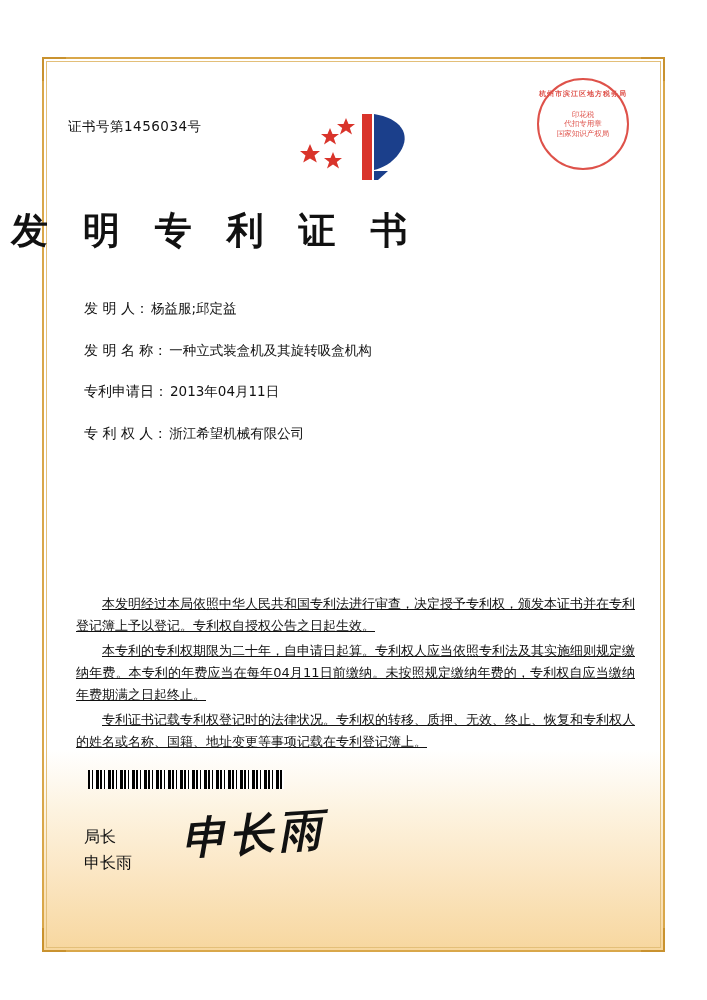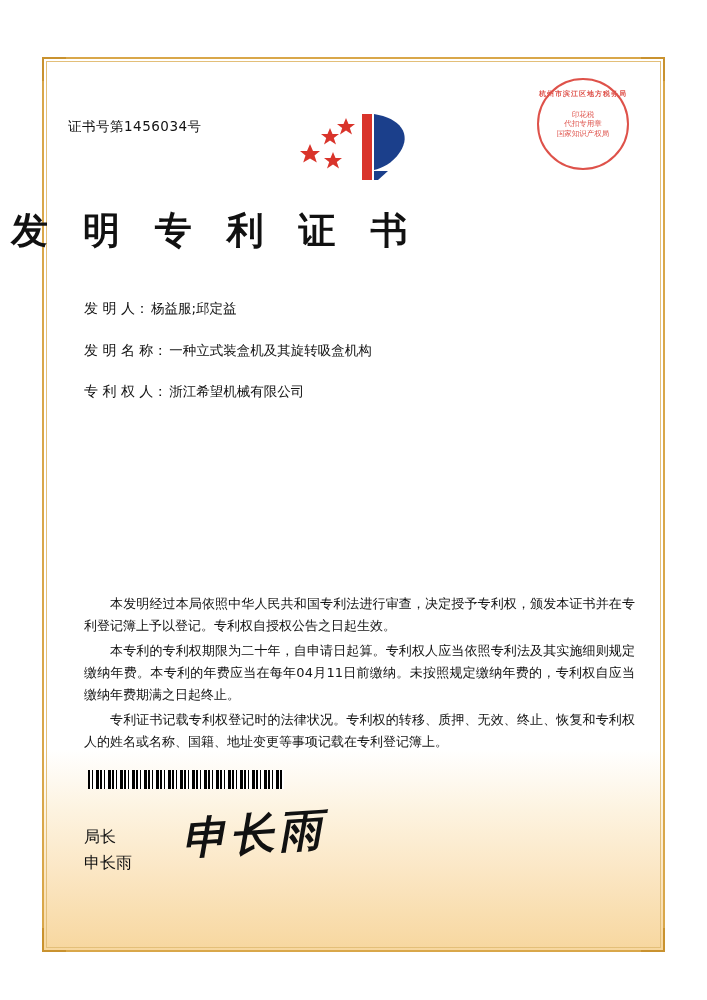--- a/index.html
+++ b/index.html
@@ -98,23 +98,24 @@
   .f-label{
     white-space:pre;
     font-size:14px;
   }
   .f-value{
     font-size:13.5px;
     margin-left:2px;
   }
 
   .paras{
-    position:absolute;left:84px;right:72px;top:593px;
+    position:absolute;left:76px;right:72px;top:593px;
     font-size:13px;line-height:1.72;color:#111;
     text-align:justify;
+    text-decoration:underline;
   }
   .paras p{margin:0 0 2px 0;text-indent:26px;}
 
   
   .barcode{
     position:absolute;left:88px;top:770px;
     width:196px;height:19px;
     background:repeating-linear-gradient(to right,
       #000 0px,#000 2px,#fff 2px,#fff 4px,
       #000 4px,#000 5px,#fff 5px,#fff 8px,
@@ -180,20 +181,24 @@
     <div class="fields">
       <div class="field">
         <span class="f-label">发 明 人：</span>
         <span class="f-value">杨益服;邱定益</span>
       </div>
       <div class="field">
         <span class="f-label">发 明 名 称：</span>
         <span class="f-value">一种立式装盒机及其旋转吸盒机构</span>
       </div>
       <div class="field">
+        <span class="f-label">专利申请日：</span>
+        <span class="f-value">2013年04月11日</span>
+      </div>
+      <div class="field">
         <span class="f-label">专 利 权 人：</span>
         <span class="f-value">浙江希望机械有限公司</span>
       </div>
     </div>
 
     <div class="paras">
       <p>本发明经过本局依照中华人民共和国专利法进行审查，决定授予专利权，颁发本证书并在专利登记簿上予以登记。专利权自授权公告之日起生效。</p>
       <p>本专利的专利权期限为二十年，自申请日起算。专利权人应当依照专利法及其实施细则规定缴纳年费。本专利的年费应当在每年04月11日前缴纳。未按照规定缴纳年费的，专利权自应当缴纳年费期满之日起终止。</p>
       <p>专利证书记载专利权登记时的法律状况。专利权的转移、质押、无效、终止、恢复和专利权人的姓名或名称、国籍、地址变更等事项记载在专利登记簿上。</p>
     </div>

